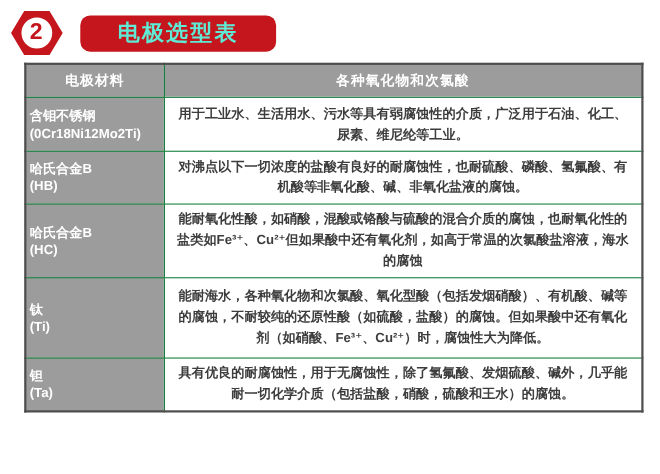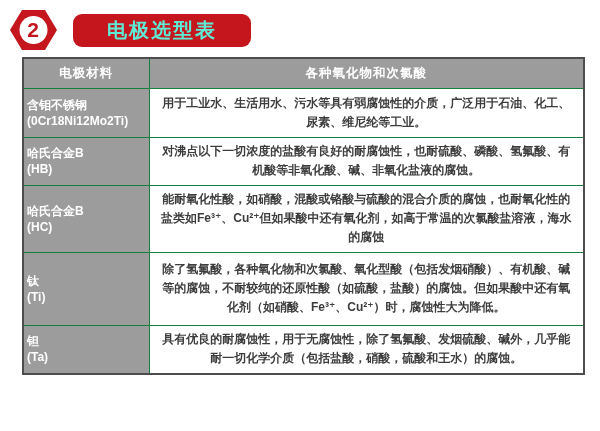--- a/index.html
+++ b/index.html
@@ -146,21 +146,21 @@
           <div>哈氏合金B</div>
           <div>(HC)</div>
         </td>
         <td class="desc">能耐氧化性酸，如硝酸，混酸或铬酸与硫酸的混合介质的腐蚀，也耐氧化性的盐类如Fe³⁺、Cu²⁺但如果酸中还有氧化剂，如高于常温的次氯酸盐溶液，海水的腐蚀</td>
       </tr>
       <tr class="r4">
         <td class="mat">
           <div>钛</div>
           <div>(Ti)</div>
         </td>
-        <td class="desc">除了氢氟酸，各种氧化物和次氯酸、氧化型酸（包括发烟硝酸）、有机酸、碱等的腐蚀，不耐较纯的还原性酸（如硫酸，盐酸）的腐蚀。但如果酸中还有氧化剂（如硝酸、Fe³⁺、Cu²⁺）时，腐蚀性大为降低。</td>
+        <td class="desc">能耐海水，各种氧化物和次氯酸、氧化型酸（包括发烟硝酸）、有机酸、碱等的腐蚀，不耐较纯的还原性酸（如硫酸，盐酸）的腐蚀。但如果酸中还有氧化剂（如硝酸、Fe³⁺、Cu²⁺）时，腐蚀性大为降低。</td>
       </tr>
       <tr class="r5">
         <td class="mat">
           <div>钽</div>
           <div>(Ta)</div>
         </td>
         <td class="desc">具有优良的耐腐蚀性，用于无腐蚀性，除了氢氟酸、发烟硫酸、碱外，几乎能耐一切化学介质（包括盐酸，硝酸，硫酸和王水）的腐蚀。</td>
       </tr>
     </tbody>
   </table>

